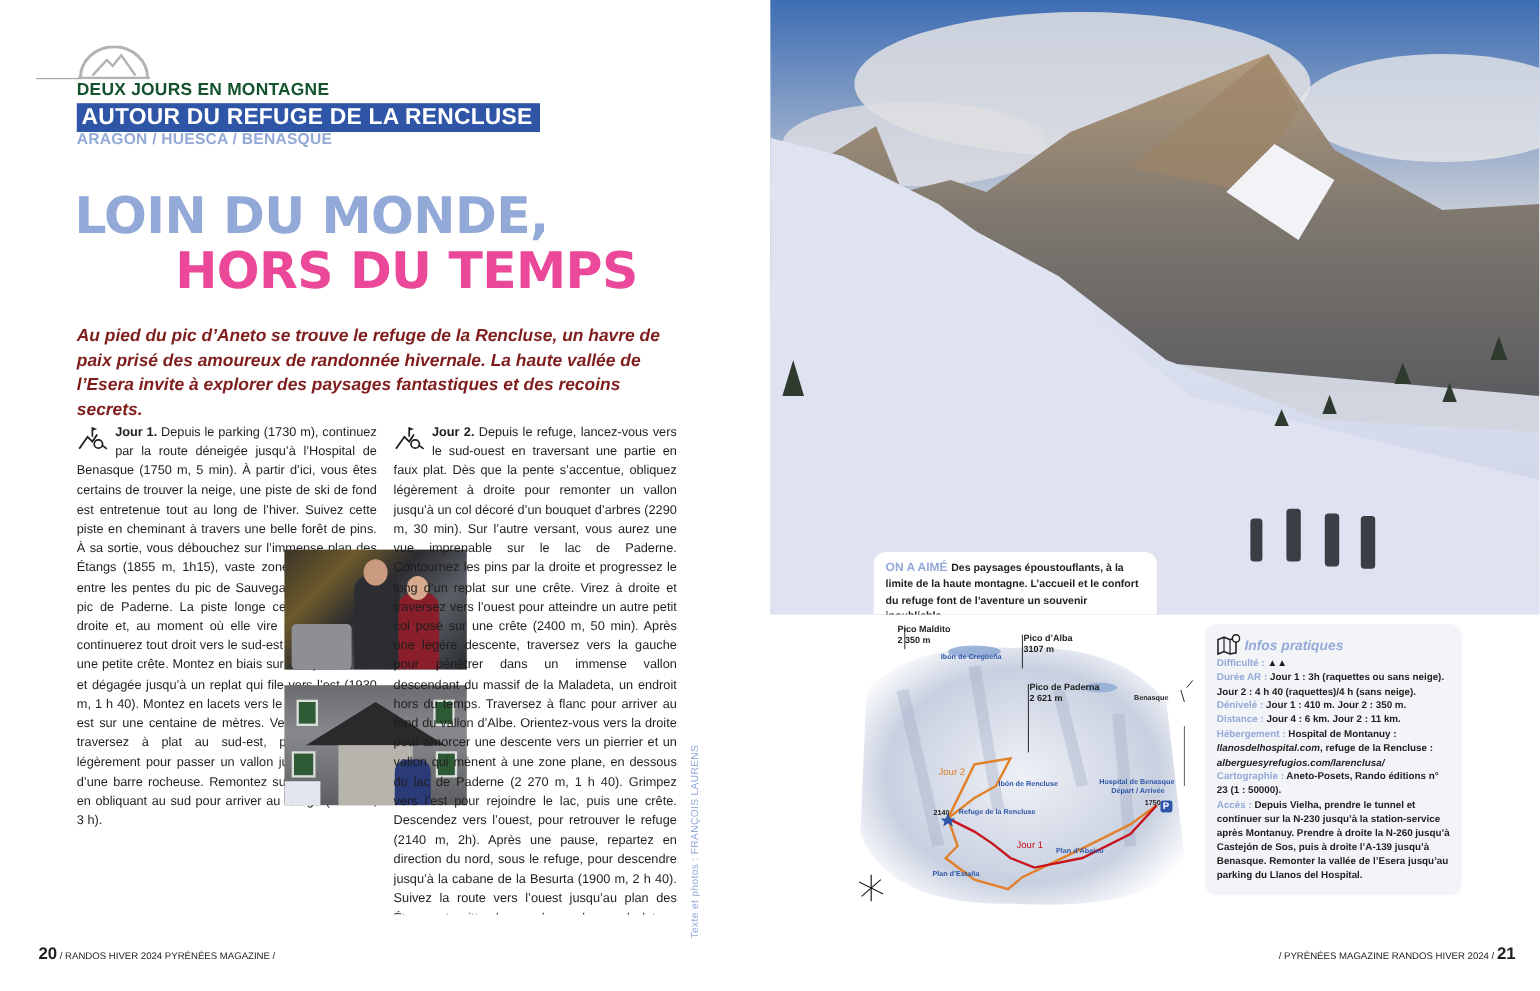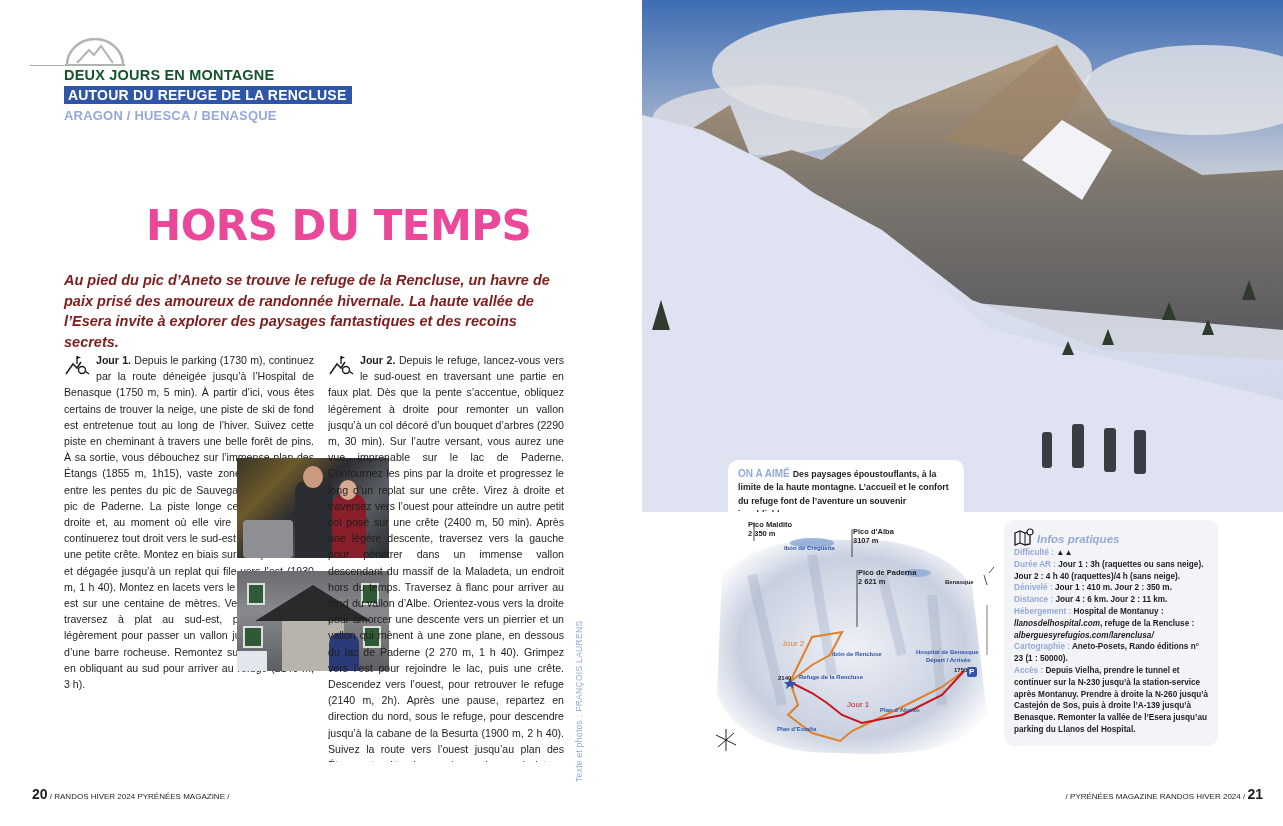--- a/index.html
+++ b/index.html
@@ -6,21 +6,21 @@
   html, body { width: 1283px; height: 826px; overflow: hidden; background: #ffffff; }
   body { font-family: "Liberation Sans", sans-serif; color: #1e1e1e; position: relative; }
 
   .page-left { position: absolute; left: 0; top: 0; width: 642px; height: 826px; background: #fff; }
   .page-right { position: absolute; left: 642px; top: 0; width: 641px; height: 826px; background: #fff; }
 
   
   .logo-arc { position: absolute; left: 65px; top: 38px; width: 60px; height: 28px; }
   .header-rule { position: absolute; left: 30px; top: 65px; width: 37px; height: 1px; background: #aaa; }
   .kicker { position: absolute; left: 64px; top: 67px; font-weight: 700; font-size: 14.5px; color: #14532d; letter-spacing: 0.2px; }
-  .subkicker { position: absolute; left: 64px; top: 86px; background: #2f56a6; color: #fff; font-weight: 700; font-size: 14px; padding: 1px 6px 1px 4px; letter-spacing: 0.2px; }
+  .subkicker { position: absolute; left: 64px; top: 86px; background: #2f56a6; color: #fff; font-weight: 700; font-size: 19px; padding: 1px 6px 1px 4px; letter-spacing: 0.2px; }
   .location { position: absolute; left: 64px; top: 108px; font-size: 13px; font-weight: 700; color: #93a9d8; letter-spacing: 0.2px; }
 
   .title1 { position: absolute; left: 62px; top: 158px; font-size: 42px; font-weight: 900; color: #93a9d8; letter-spacing: -0.5px; line-height: 44px; font-family: "DejaVu Sans", sans-serif; }
   .title2 { position: absolute; left: 146px; top: 204px; font-size: 42px; font-weight: 900; color: #ec4899; letter-spacing: -0.5px; line-height: 44px; font-family: "DejaVu Sans", sans-serif; }
 
   .chapo { position: absolute; left: 64px; top: 270px; width: 500px; font-size: 14.5px; font-weight: 700; font-style: italic; color: #7f1d1d; line-height: 20.5px; }
 
   .col { position: absolute; font-size: 10.6px; line-height: 16.2px; color: #1e1e1e; text-align: justify; }
   .col1 { left: 64px; top: 352px; width: 250px; }
   .col2 { left: 328px; top: 352px; width: 236px; }
@@ -77,20 +77,21 @@
   <svg class="logo-arc" viewBox="0 0 60 28">
     <path d="M2 27 A28 26 0 0 1 58 27" fill="none" stroke="#b3b3b3" stroke-width="2.5"></path>
     <path d="M12 25 L24 12 L29 17 L36 8 L48 25" fill="none" stroke="#b3b3b3" stroke-width="2"></path>
     <line x1="0" y1="27" x2="60" y2="27" stroke="#b3b3b3" stroke-width="2"></line>
   </svg>
   <div class="header-rule"></div>
   <div class="kicker">DEUX JOURS EN MONTAGNE</div>
   <div class="subkicker">AUTOUR DU REFUGE DE LA RENCLUSE</div>
   <div class="location">ARAGON / HUESCA / BENASQUE</div>
 
+  <div class="title1">LOIN DU MONDE,</div>
   <div class="title2">HORS DU TEMPS</div>
 
   <div class="chapo">Au pied du pic d’Aneto se trouve le refuge de la Rencluse, un havre de paix prisé des amoureux de randonnée hivernale. La haute vallée de l’Esera invite à explorer des paysages fantastiques et des recoins secrets.</div>
 
   <div class="col col1" style="height: 420px; overflow: hidden;">
     <div class="wrap-right" style="height: 0;"></div>
     <p>
       <svg class="hiker-icon" viewBox="0 0 28 24">
         <path d="M2 20 L9 10 L13 14 L17 8" fill="none" stroke="#1e1e1e" stroke-width="1.5"></path>
         <line x1="13" y1="2" x2="13" y2="10" stroke="#1e1e1e" stroke-width="1.4"></line>

